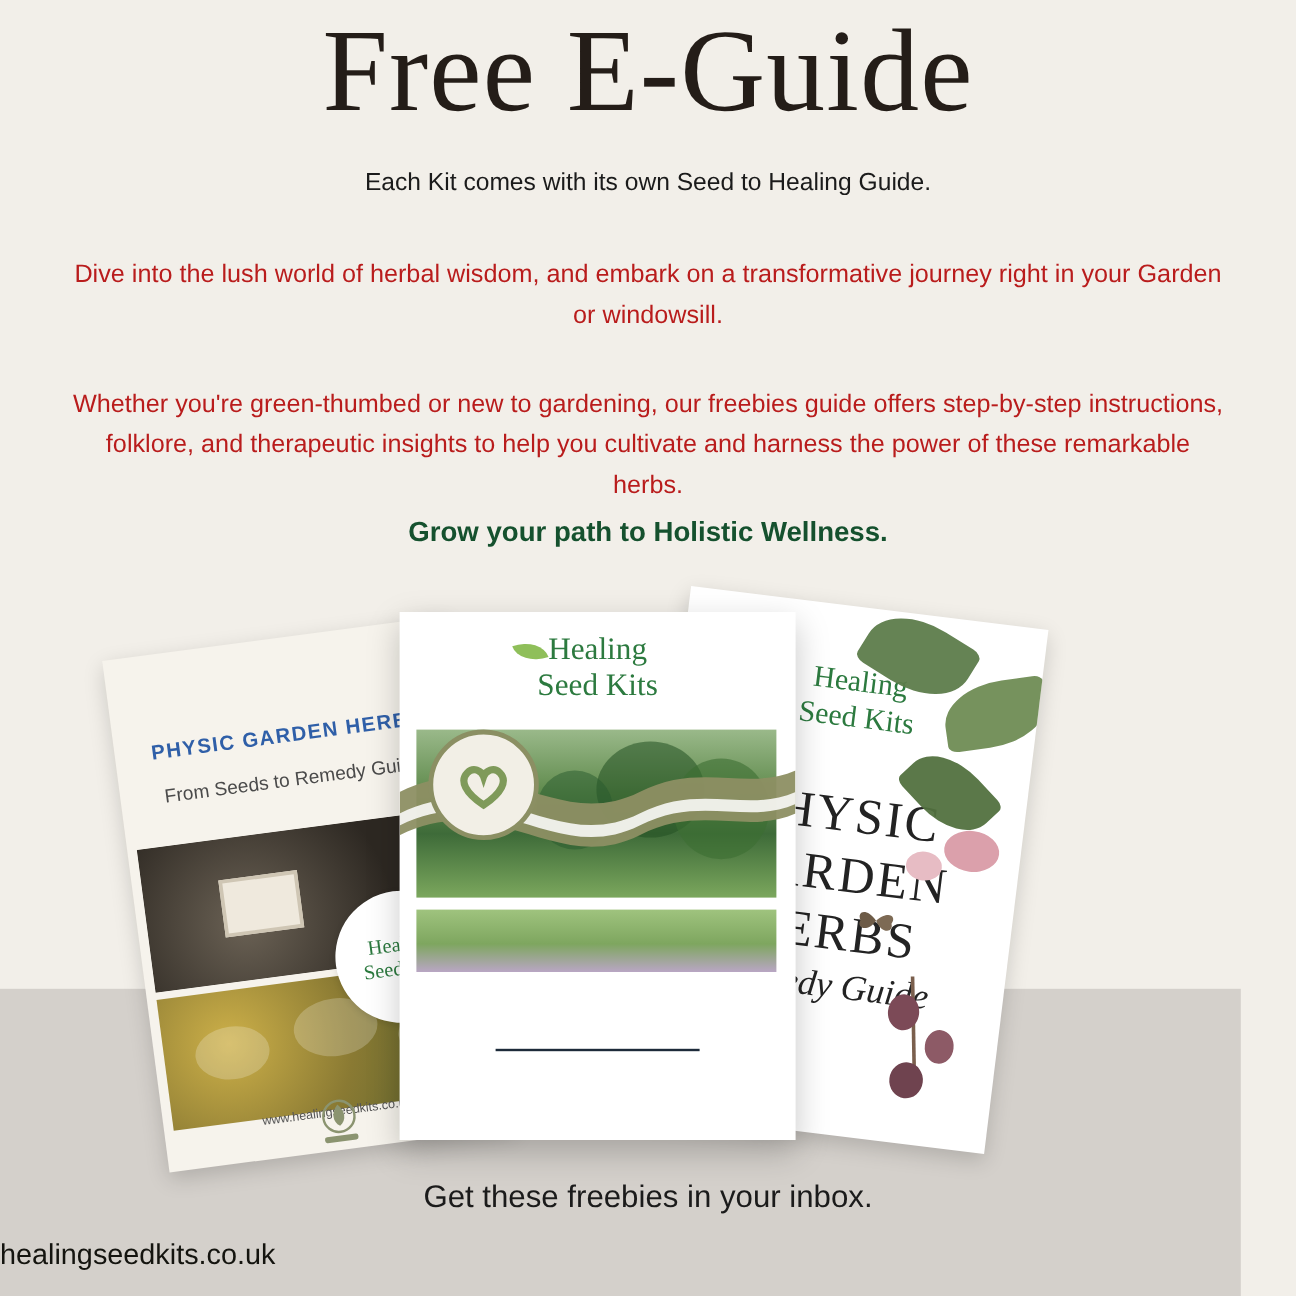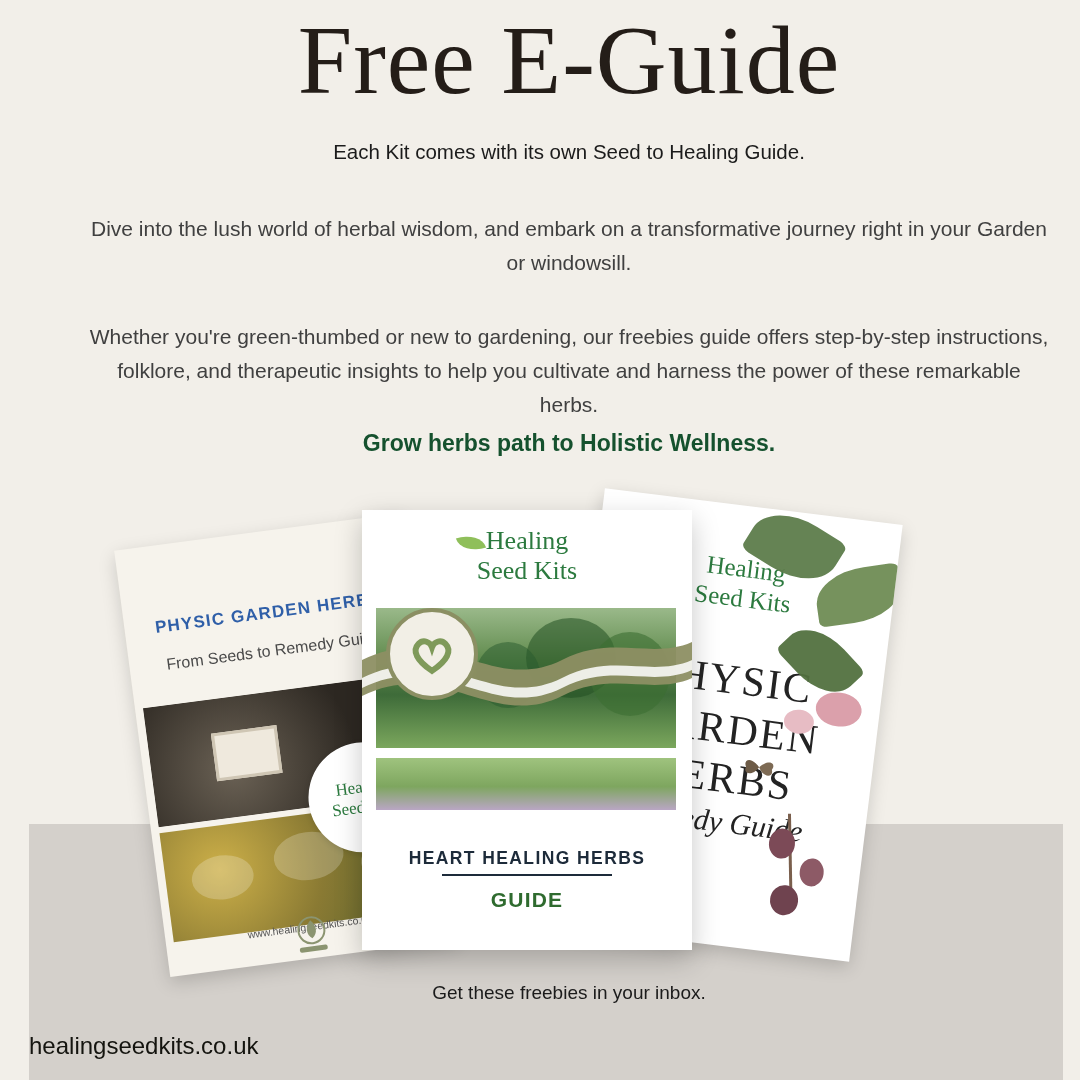--- a/index.html
+++ b/index.html
@@ -12,21 +12,20 @@
     background: #f2efe9;
     font-family: "Liberation Sans", sans-serif;
     overflow: hidden;
     position: relative;
   }
   .page {
     position: relative;
     width: 1034px;
     height: 1080px;
     overflow: hidden;
-    margin-left: 29px;
   }
   
   .lower-band {
     position: absolute;
     left: 0;
     top: 824px;
     width: 1080px;
     height: 256px;
     background: #d4d0cb;
   }
@@ -52,21 +51,21 @@
     font-size: 20.5px;
     color: #1b1b1b;
   }
   .para {
     position: absolute;
     left: 60px;
     width: 960px;
     text-align: center;
     font-size: 21px;
     line-height: 1.62;
-    color: #404040;
+    color: #b91c1c;
   }
   .para-1 { top: 212px; }
   .para-2 { top: 320px; }
   .tagline {
     position: absolute;
     top: 430px;
     left: 0;
     width: 1080px;
     text-align: center;
     font-size: 23px;
@@ -351,21 +350,21 @@
     line-height: 1.38;
     color: #2f6b2f;
   }
   
   .footer-1 {
     position: absolute;
     top: 982px;
     left: 0;
     width: 1080px;
     text-align: center;
-    font-size: 19px;
+    font-size: 26px;
     color: #1b1b1b;
   }
   .footer-2 {
     position: absolute;
     top: 1032px;
     left: 0;
     width: 1080px;
     text-align: left;
     font-size: 24px;
     color: #14140f;
@@ -375,21 +374,21 @@
 <body>
 
 <div class="page">
 
   <div class="lower-band"></div>
 
   <div class="headline">Free E-Guide</div>
   <div class="subline">Each Kit comes with its own Seed to Healing Guide.</div>
   <div class="para para-1">Dive into the lush world of herbal wisdom, and embark on a transformative journey right in your Garden or windowsill.</div>
   <div class="para para-2">Whether you're green-thumbed or new to gardening, our freebies guide offers step-by-step instructions, folklore, and therapeutic insights to help you cultivate and harness the power of these remarkable herbs.</div>
-  <div class="tagline">Grow herbs path to Holistic Wellness.</div>
+  <div class="tagline">Grow your path to Holistic Wellness.</div>
 
   <div class="booklets">
 
     <div class="book book-left">
       <div class="bl-title">PHYSIC GARDEN HERBS</div>
       <div class="bl-sub">From Seeds to Remedy Guide</div>
 
       <div class="bl-photo-a">
         <div class="frame"></div>
       </div>
@@ -467,24 +466,22 @@
       </svg>
 
       <div class="bc-badge">
         <svg viewBox="0 0 64 64" width="54" height="54">
           <path d="M32 52 C14 40 8 28 16 20 C22 14 30 18 32 24 C34 18 42 14 48 20 C56 28 50 40 32 52 Z" fill="none" stroke="#7f9a5a" stroke-width="7" stroke-linecap="round"></path>
         </svg>
       </div>
 
       <div class="bc-photo2"></div>
 
-      <div class="bc-t1">HEART HEALING HERBS</div>
       <div class="bc-rule"></div>
       <div class="bc-t2">
-        <div>GUIDE</div>
       </div>
 
     </div>
 
   </div>
 
   <div class="footer-1">Get these freebies in your inbox.</div>
   <div class="footer-2">healingseedkits.co.uk</div>
 
 </div>

